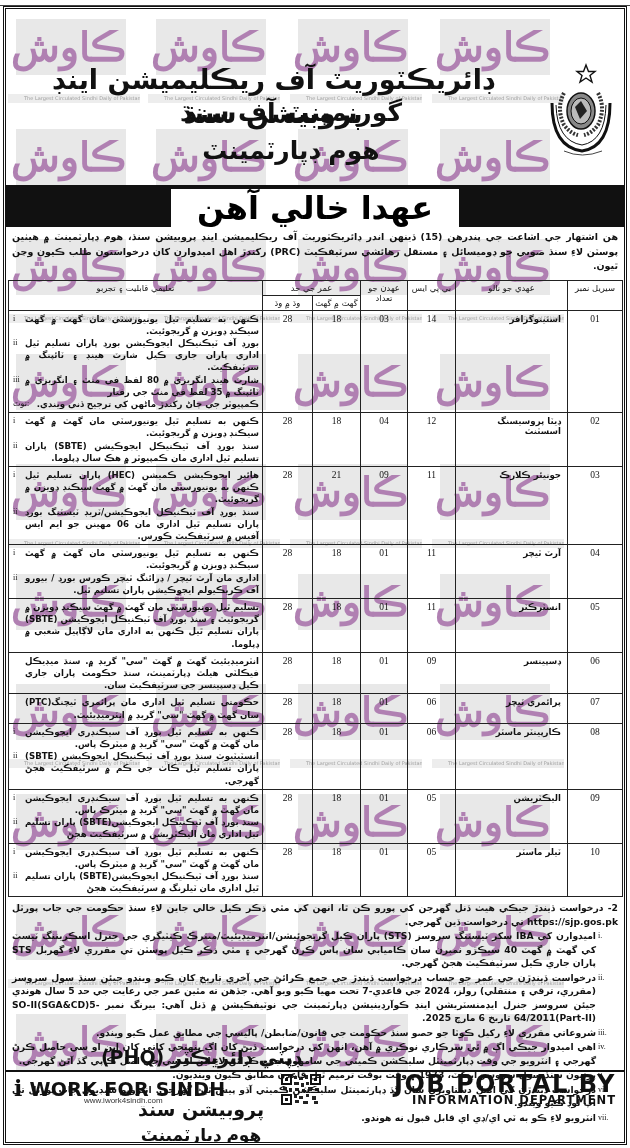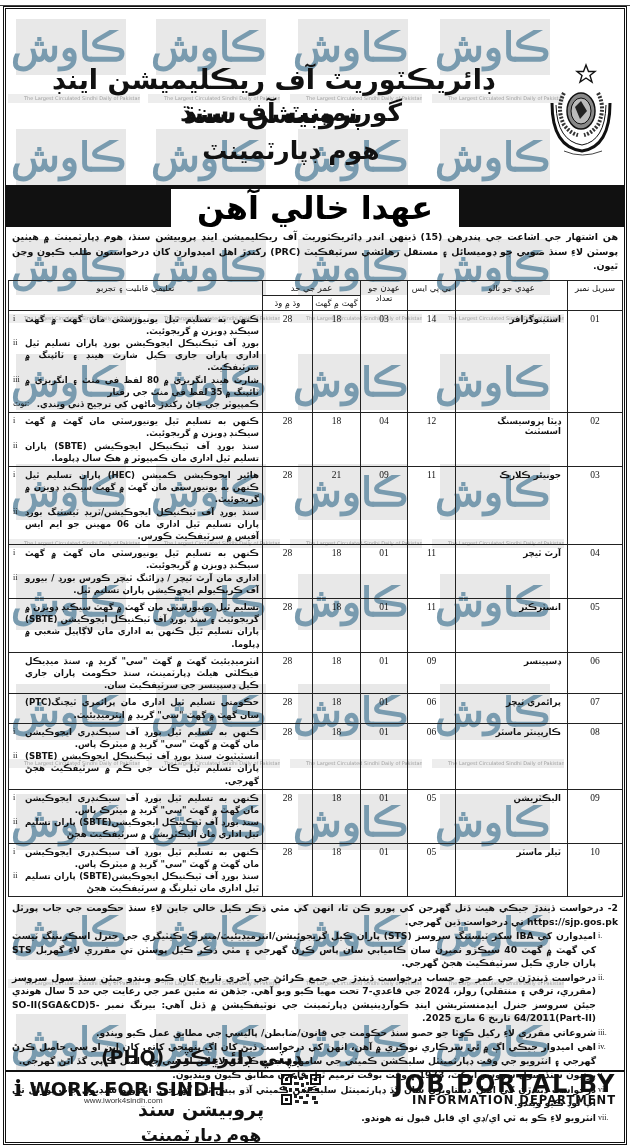--- a/index.html
+++ b/index.html
@@ -9,21 +9,21 @@
   .page {
     position: absolute; left: 3px; top: 6px; width: 624px; height: 1139px;
     border: 3px double #111; background: #fff; overflow: hidden;
   }
   .topstrip { position: absolute; left: 0; top: 0; width: 630px; height: 6px; background: #fff; border-bottom: 1px solid #444; }
 
   
   .wm-layer { position: absolute; inset: 0; z-index: 0; pointer-events: none; }
   .wm-tile {
     position: absolute; width: 110px; height: 56px; background: #d6d6d6; opacity: .55;
-    color: #0c4a6e; font-family: "DejaVu Serif", serif; font-weight: bold; font-size: 40px;
+    color: #701a75; font-family: "DejaVu Serif", serif; font-weight: bold; font-size: 40px;
     line-height: 56px; text-align: center; direction: rtl;
   }
   .wm-caption {
     position: absolute; width: 132px; height: 9px; background: #e6e6e6; opacity: .7;
     font-size: 5px; color: #777; line-height: 9px; padding-left: 16px; white-space: nowrap; overflow: hidden;
   }
 
   .content { position: relative; z-index: 1; }
 
   

